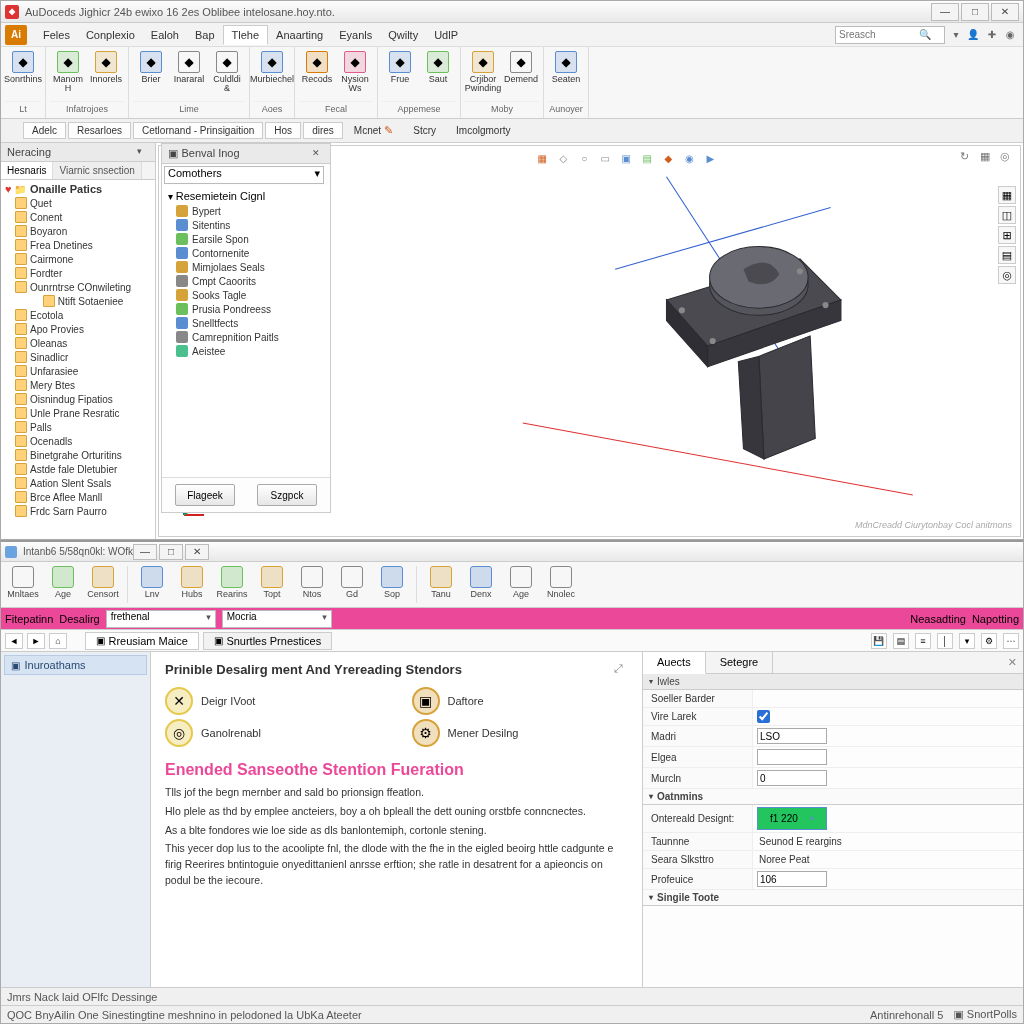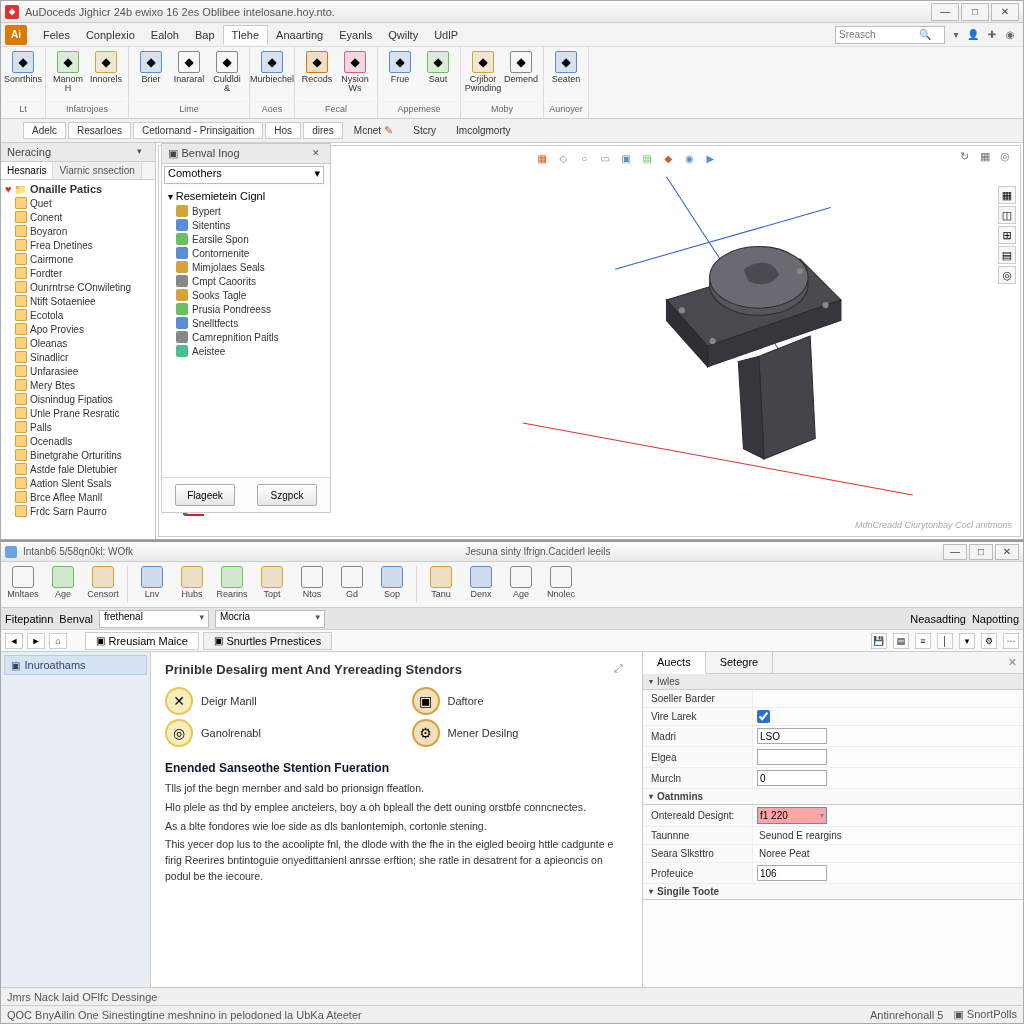--- a/index.html
+++ b/index.html
@@ -73,58 +73,58 @@
 .lower-title .lt-text { font-size:10px;color:#555;}
 .lower-title .lt-center { flex:1; text-align:center; font-size:10px; color:#555;}
 .lower-title .win-btns .win-btn{width:24px;height:16px;}
 
 .lower-ribbon { display:flex; background:#f7f7f7; border-bottom:1px solid #ccc; height:46px; padding:2px;}
 .lr-btn { display:flex;flex-direction:column;align-items:center;width:40px;padding:2px;}
 .lr-btn .ic{width:22px;height:22px;border-radius:3px;margin-bottom:1px;}
 .lr-btn .lbl{font-size:9px;color:#444;}
 .lr-sep{width:1px;background:#ddd;margin:2px 4px;}
 
-.lower-sub { display:flex;align-items:center;height:22px;background:#e5e5e5;border-bottom:1px solid #ccc;padding:0 4px;gap:6px;}
+.lower-sub { display:flex;align-items:center;height:22px;background:#ec4899;border-bottom:1px solid #ccc;padding:0 4px;gap:6px;}
 .lower-sub .combo { height:18px;border:1px solid #bbb;background:#fff;font-size:10px;padding:0 18px 0 4px;min-width:110px;position:relative;}
 .lower-sub .combo::after{content:"▾";position:absolute;right:4px;top:1px;font-size:9px;color:#555;}
 
 .lower-nav { display:flex;align-items:center;height:22px;background:#fafafa;border-bottom:1px solid #ccc;padding:0 4px;gap:4px;}
 .nav-arrow { width:18px;height:16px;border:1px solid #ccc;background:#fff;display:flex;align-items:center;justify-content:center;font-size:9px;}
 .lower-nav .tab2 { padding:2px 10px;border:1px solid #ccc;background:#fff;font-size:10px;display:flex;align-items:center;gap:3px;}
 .lower-nav .tab2.inactive{background:#f2f2f2;}
 .lower-nav .spacer{flex:1;}
 .lower-nav .tool-ic{width:16px;height:16px;border:1px solid #ccc;background:#fff;display:flex;align-items:center;justify-content:center;font-size:9px;margin-left:2px;}
 
 .lower-body { flex:1; display:flex; min-height:0;}
 .sidebar-thin { width:150px; background:#e9eef5; border-right:1px solid #ccc;}
 .sidebar-thin .st-item{background:#d6e3f2;border:1px solid #b7cce4;margin:3px;padding:3px 6px;font-size:10px;color:#2a4a73;display:flex;align-items:center;gap:4px;}
 .content-main { flex:1; background:#fff; padding:10px 14px; overflow:hidden; border-right:1px solid #ccc;}
 .content-main h3 { font-size:13px; font-weight:bold; color:#333; margin-bottom:10px;}
 .option-grid { display:grid; grid-template-columns:1fr 1fr; gap:4px 30px; margin-bottom:14px;}
 .option-row { display:flex; align-items:center; gap:8px;}
 .option-row .oic { width:28px;height:28px;border-radius:14px;display:flex;align-items:center;justify-content:center;font-size:14px;}
 .option-row .olbl { font-size:11px;color:#333;}
-.cm-sub { font-size:12px; font-weight:bold; color:#0f172a; margin:6px 0;}
+.cm-sub { font-size:16px; font-weight:bold; color:#ec4899; margin:6px 0;}
 .chk-row { display:flex; gap:30px; margin-bottom:8px;}
 .chk-row label{display:flex;align-items:center;gap:4px;font-size:10px;color:#333;}
 .desc-p { font-size:10.5px; color:#333; line-height:1.5; margin:3px 0;}
 .expand-ic { float:right; width:14px;height:14px;color:#888;}
 
 .prop-panel { width:380px; background:#fdfdfd; display:flex;flex-direction:column;}
 .prop-tabs { display:flex; border-bottom:1px solid #ccc; background:#f4f4f4;}
 .prop-tabs .pt { padding:4px 14px; font-size:11px; border-right:1px solid #ccc;}
 .prop-tabs .pt.active { background:#fff; border-bottom:1px solid #fff; margin-bottom:-1px;}
 .prop-section-hdr { background:#eaeaea; padding:2px 6px; font-size:10px; color:#444; border-bottom:1px solid #ccc;display:flex;align-items:center;gap:4px;}
 .prop-section-hdr::before{content:"▾";font-size:8px;}
 .prop-grid { display:grid; grid-template-columns:110px 1fr; }
 .prop-grid .pk { padding:3px 8px; font-size:10px; color:#333; border-bottom:1px solid #eee; border-right:1px solid #eee; background:#fafafa;display:flex;align-items:center;}
 .prop-grid .pv { padding:2px 4px; border-bottom:1px solid #eee;display:flex;align-items:center;}
 .prop-grid .pv input[type=text]{width:70px;height:16px;border:1px solid #aaa;font-size:10px;padding:0 2px;}
 .prop-grid .pv input[type=checkbox]{width:13px;height:13px;}
-.prop-grid .pv .combo2{width:70px;height:17px;border:1px solid #5a8ed0;font-size:10px;padding:0 2px;display:flex;align-items:center;justify-content:space-between;background:#fca5a5;}
+.prop-grid .pv .combo2{width:70px;height:23px;border:1px solid #5a8ed0;font-size:10px;padding:0 12px;display:flex;align-items:center;justify-content:space-between;background:#22c55e;}
 .prop-grid .pv .combo2::after{content:"▾";font-size:8px;color:#5a8ed0;}
 .prop-grid .pv .ro{font-size:10px;color:#333;padding-left:2px;}
 
 .status-bar { height:18px; background:#f0f0f0; border-top:1px solid #ccc; display:flex;align-items:center;padding:0 6px;font-size:9px;color:#555;gap:10px;}
 .status-bar .spacer{flex:1;}
 
 
 .upper-window { height: 540px; position:relative;}
 .lower-window { height: 484px; }
 </style>
@@ -281,21 +281,21 @@
       <div class="tree-body">
         <ul class="tree-list" id="tree-list">
             <li><span style="color:#d33">♥</span> 📁 <b>Onaille Patics</b></li>
             <li style="padding-left: 12px;"><span class="fi"></span>Quet</li>
             <li style="padding-left: 12px;"><span class="fi"></span>Conent</li>
             <li style="padding-left: 12px;"><span class="fi"></span>Boyaron</li>
             <li style="padding-left: 12px;"><span class="fi"></span>Frea Dnetines</li>
             <li style="padding-left: 12px;"><span class="fi"></span>Cairmone</li>
             <li style="padding-left: 12px;"><span class="fi"></span>Fordter</li>
             <li style="padding-left: 12px;"><span class="fi"></span>Ounrntrse COnwileting</li>
-            <li style="padding-left: 12px;"><span class="fi"></span>Ntift Sotaeniee</li>
+            <li style="padding-left: 12px; justify-content: center;"><span class="fi"></span>Ntift Sotaeniee</li>
             <li style="padding-left: 12px; align-items: center;"><span class="fi"></span>Ecotola</li>
             <li style="padding-left: 12px;"><span class="fi"></span>Apo Provies</li>
             <li style="padding-left: 12px;"><span class="fi"></span>Oleanas</li>
             <li style="padding-left: 12px;"><span class="fi"></span>Sinadlicr</li>
             <li style="padding-left: 12px;"><span class="fi"></span>Unfarasiee</li>
             <li style="padding-left: 12px;"><span class="fi"></span>Mery Btes</li>
             <li style="padding-left: 12px;"><span class="fi"></span>Oisnindug Fipatios</li>
             <li style="padding-left: 12px;"><span class="fi"></span>Unle Prane Resratic</li>
             <li style="padding-left: 12px;"><span class="fi"></span>Palls</li>
             <li style="padding-left: 12px;"><span class="fi"></span>Ocenadls</li>
@@ -388,21 +388,20 @@
       <button>Flageek</button>
       <button>Szgpck</button>
     </div>
   </div>
 </div>
 
 <div class="window lower-window">
   <div class="lower-title">
     <div class="lt-icon"></div>
     <div class="lt-text">Intanb6 5/58qn0kl: WOfk</div>
-    <div class="lt-center">Jesuna sinty lfrign.Caciderl leeils</div>
     <div class="win-btns">
       <div class="win-btn">—</div>
       <div class="win-btn">□</div>
       <div class="win-btn close">✕</div>
     </div>
   </div>
 
   <div class="lower-ribbon" id="lower-ribbon">
       <div class="lr-btn">
         <div class="ic" style="background:#88844;border:1px solid #888"></div>
@@ -459,21 +458,21 @@
         <div class="lbl">Age</div>
       </div>
       <div class="lr-btn">
         <div class="ic" style="background:#88844;border:1px solid #888"></div>
         <div class="lbl">Nnolec</div>
       </div>
     </div>
 
   <div class="lower-sub">
     <span>Fitepatinn</span>
-    <span>Benval</span>
+    <span>Desalirg</span>
     <div class="combo">frethenal</div>
     <div class="combo">Mocria</div>
     <div style="flex:1"></div>
     <span>Neasadting</span>
     <span>Napotting</span>
   </div>
 
   <div class="lower-nav">
     <div class="nav-arrow">◄</div>
     <div class="nav-arrow">►</div>
@@ -494,21 +493,21 @@
   <div class="lower-body">
     <div class="sidebar-thin">
       <div class="st-item">▣ <span>Inuroathams</span></div>
     </div>
     <div class="content-main" style="position:relative;">
       <span class="expand-ic">⤢</span>
       <h3>Prinible Desalirg ment And Yrereading Stendors</h3>
       <div class="option-grid" id="option-grid">
           <div class="option-row">
             <div class="oic" style="background:#e6c84b55;border:2px solid #e6c84b">✕</div>
-            <div class="olbl">Deigr Manll</div>
+            <div class="olbl">Deigr IVoot</div>
           </div>
           <div class="option-row">
             <div class="oic" style="background:#d6a33a55;border:2px solid #d6a33a">▣</div>
             <div class="olbl">Daftore</div>
           </div>
           <div class="option-row">
             <div class="oic" style="background:#e6c84b55;border:2px solid #e6c84b">◎</div>
             <div class="olbl">Ganolrenabl</div>
           </div>
           <div class="option-row">

